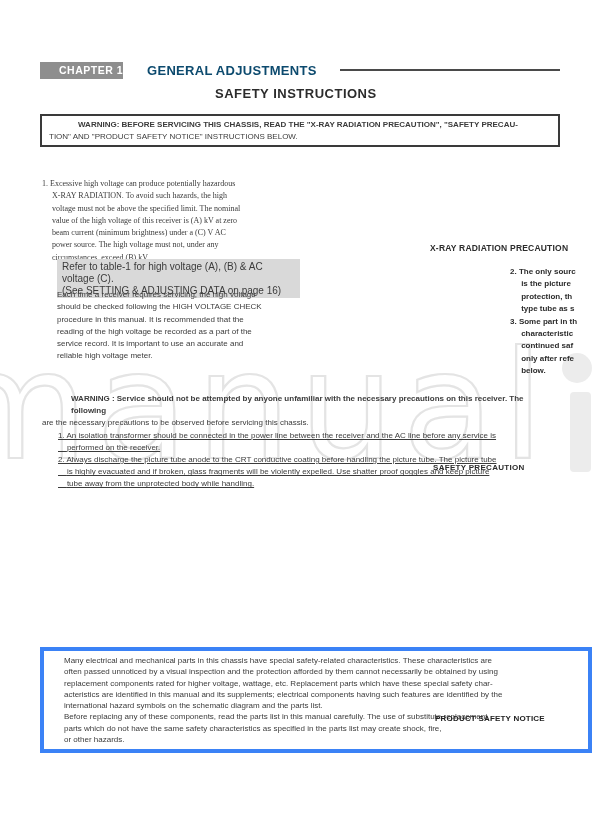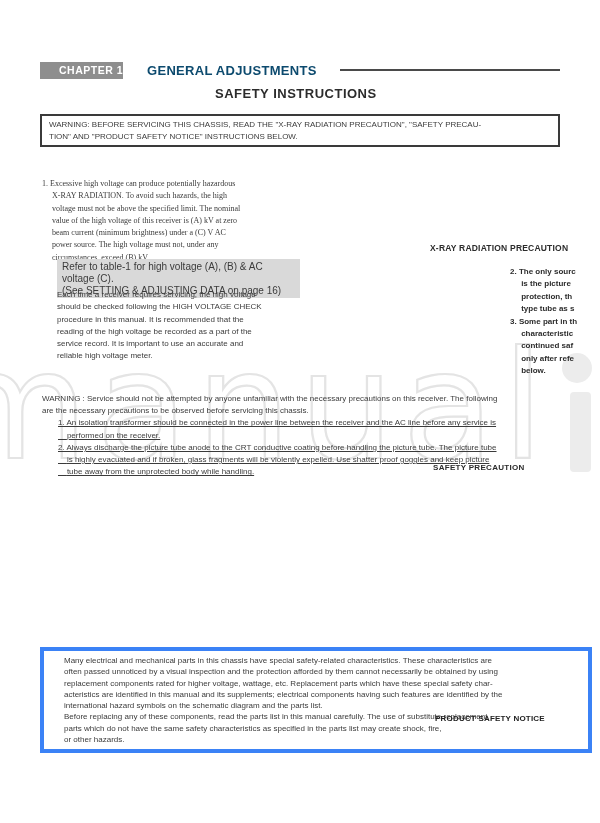--- a/index.html
+++ b/index.html
@@ -29,21 +29,21 @@
   }
   .chapter-title { left:147px; top:63px; font-weight:bold; font-size:13px; letter-spacing:0.3px; color:#0c4a6e; }
   .header-rule { left:340px; top:69px; width:220px; height:2px; background:#4a4a4a; }
   .page-title { left:215px; top:86px; font-weight:bold; font-size:13px; letter-spacing:0.5px; color:#2c2c2c; }
 
   
   .warning-box {
     left:40px; top:114px; width:502px; border:2px solid #3a3a3a;
     padding:3px 7px; font-size:8px; line-height:11.5px; background:transparent;
   }
-  .bold { font-weight:normal; }
+  .bold { font-weight:bold;margin-left:29px; }
 
   
   .item1   { left:42px; top:178px; width:256px; font-size:8px; line-height:12.3px;font-family:Liberation Serif, serif; }
   .note-box{ left:57px; top:259px; width:233px; background:#d9d9d9; padding:2px 5px; font-size:10px; line-height:11.8px; }
   .para2   { left:57px; top:289px; width:248px; font-size:8px; line-height:12.3px; }
   .xray-heading { left:430px; top:243px; font-weight:bold; font-size:8.5px; color:#2c2c2c; letter-spacing:0.2px; }
   .xray-right   { left:510px; top:266px; width:150px; font-weight:bold; font-size:8px; line-height:12.4px; color:#2c2c2c; }
 
   
   .mid-block { left:42px; top:393px; width:512px; font-size:8px; line-height:12.2px; }

